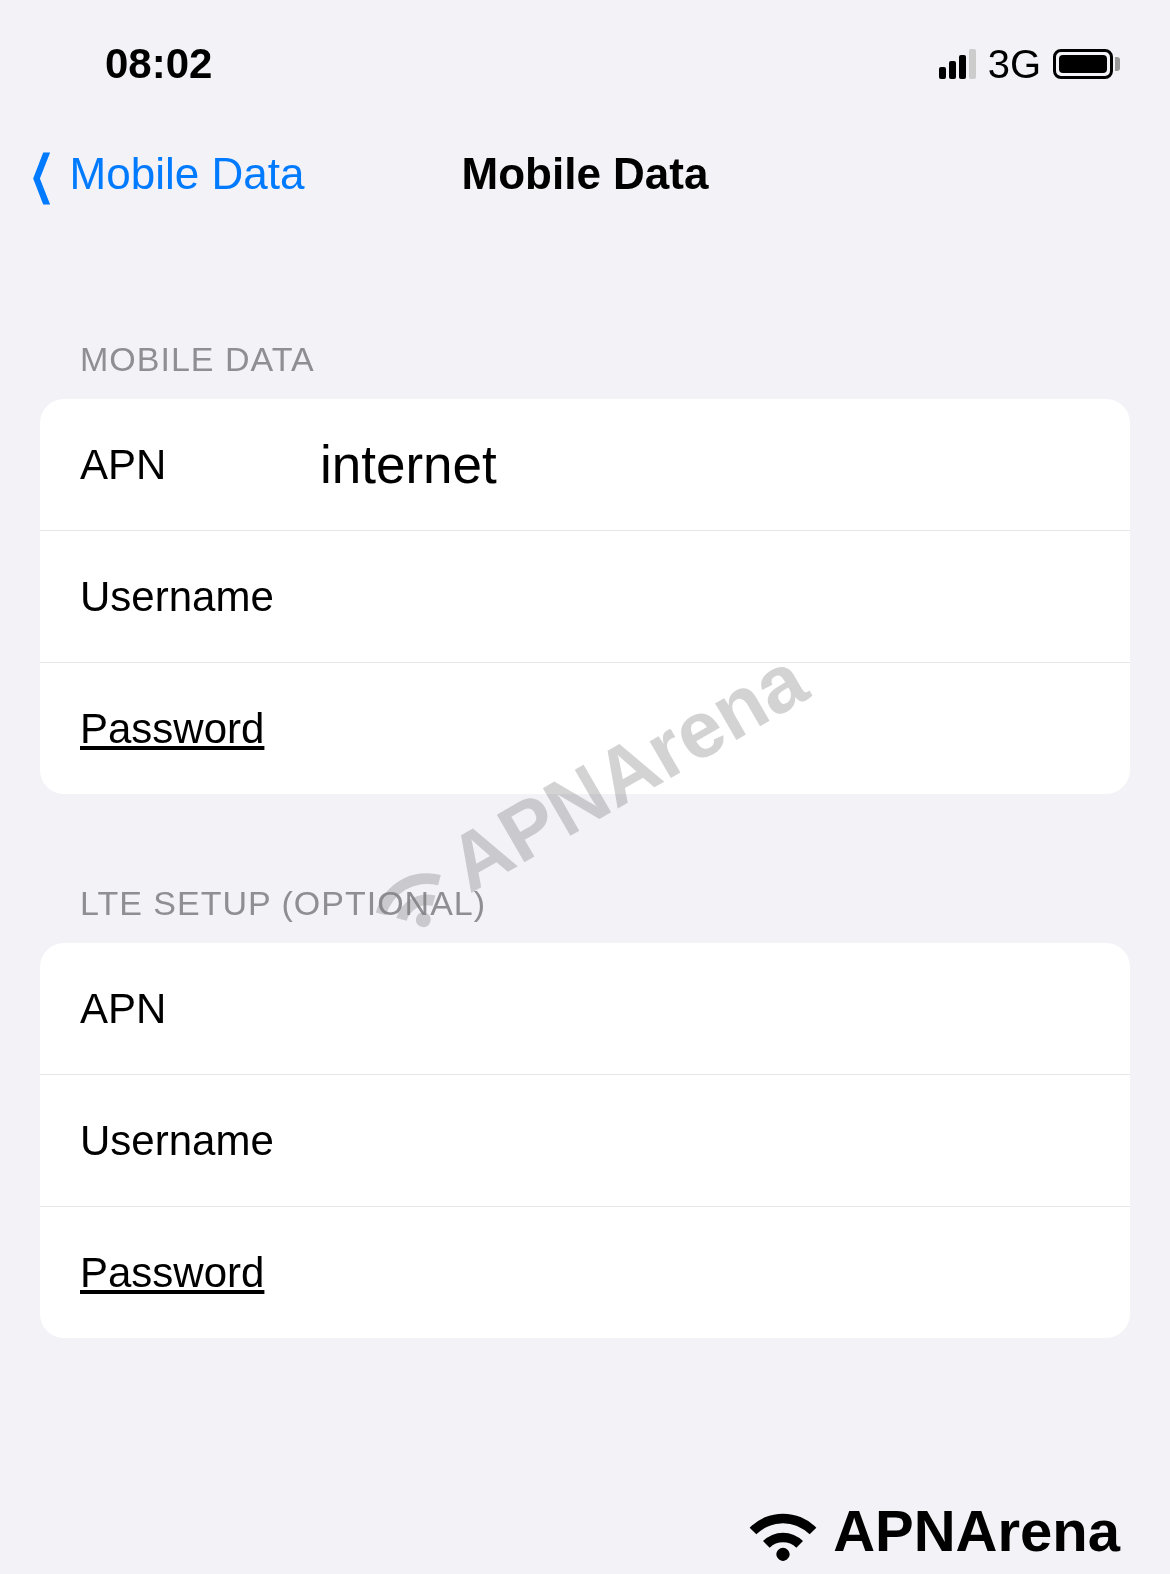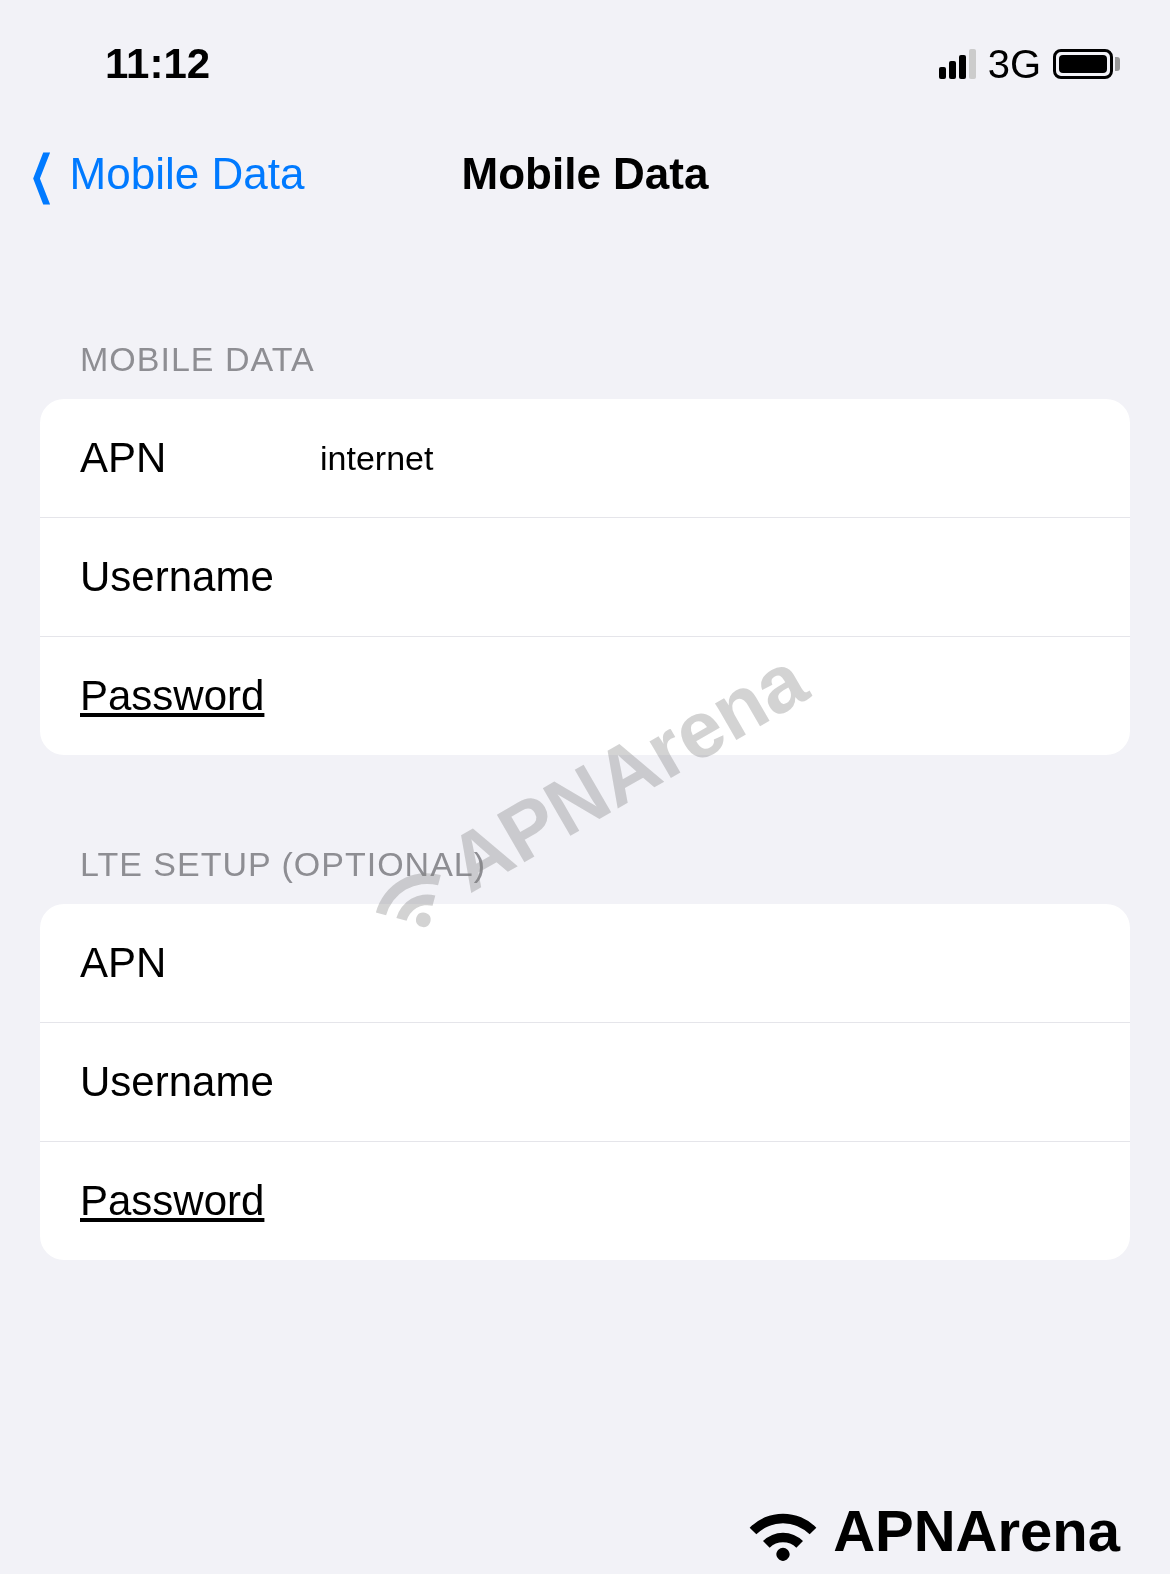--- a/index.html
+++ b/index.html
@@ -132,21 +132,21 @@
     .row-label {
       font-size: 42px;
       font-weight: 400;
       color: #000;
       width: 240px;
       flex-shrink: 0;
     }
     .row-input {
       border: none;
       outline: none;
-      font-size: 34px;
+      font-size: 53px;
       font-weight: 400;
       color: #000;
       background: transparent;
       flex: 1;
     }
     .watermark-center {
       position: absolute;
       top: 50%;
       left: 50%;
       transform: translate(-50%, -40%) rotate(-30deg);
@@ -175,21 +175,21 @@
       margin-right: 10px;
     }
     .section-spacer {
       height: 50px;
     }
   </style>
 </head>
 <body>
 
 <div class="status-bar">
-  <div class="status-time">11:12</div>
+  <div class="status-time">08:02</div>
   <div class="status-right">
     <div class="signal-bars">
       <div class="bar bar1"></div>
       <div class="bar bar2"></div>
       <div class="bar bar3"></div>
       <div class="bar bar4"></div>
     </div>
     <div class="network-type">3G</div>
     <div class="battery">
       <div class="battery-body">

